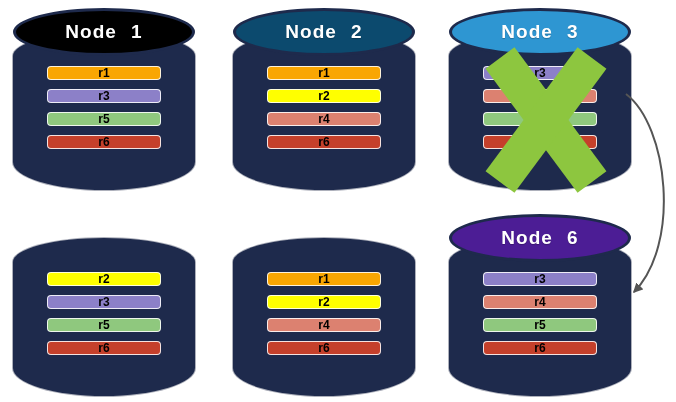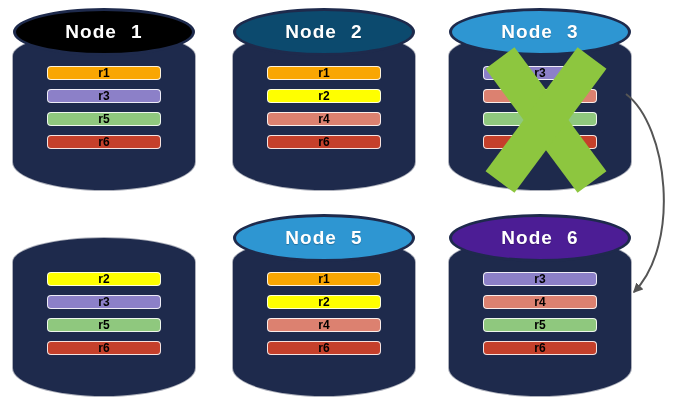--- a/index.html
+++ b/index.html
@@ -161,23 +161,20 @@
           <span>r5</span>
         </div>
       <div class="bar" style="background-color: rgb(197, 64, 43);">
           <span>r6</span>
         </div>
     </div>
   </div>
 
   <div class="node" style="left:233px; top:214px;">
     <div class="cyl-body" style="background-color: rgb(30, 42, 76);"></div>
-    <div class="cyl-top" style="background-color: rgb(46, 150, 210);">
-      <span class="node-title">Node 5</span>
-    </div>
     <div class="bars">
       <div class="bar" style="background-color: rgb(249, 166, 2);">
           <span>r1</span>
         </div>
       <div class="bar" style="background-color: rgb(255, 255, 0);">
           <span>r2</span>
         </div>
       <div class="bar" style="background-color: rgb(220, 129, 112);">
           <span>r4</span>
         </div>

